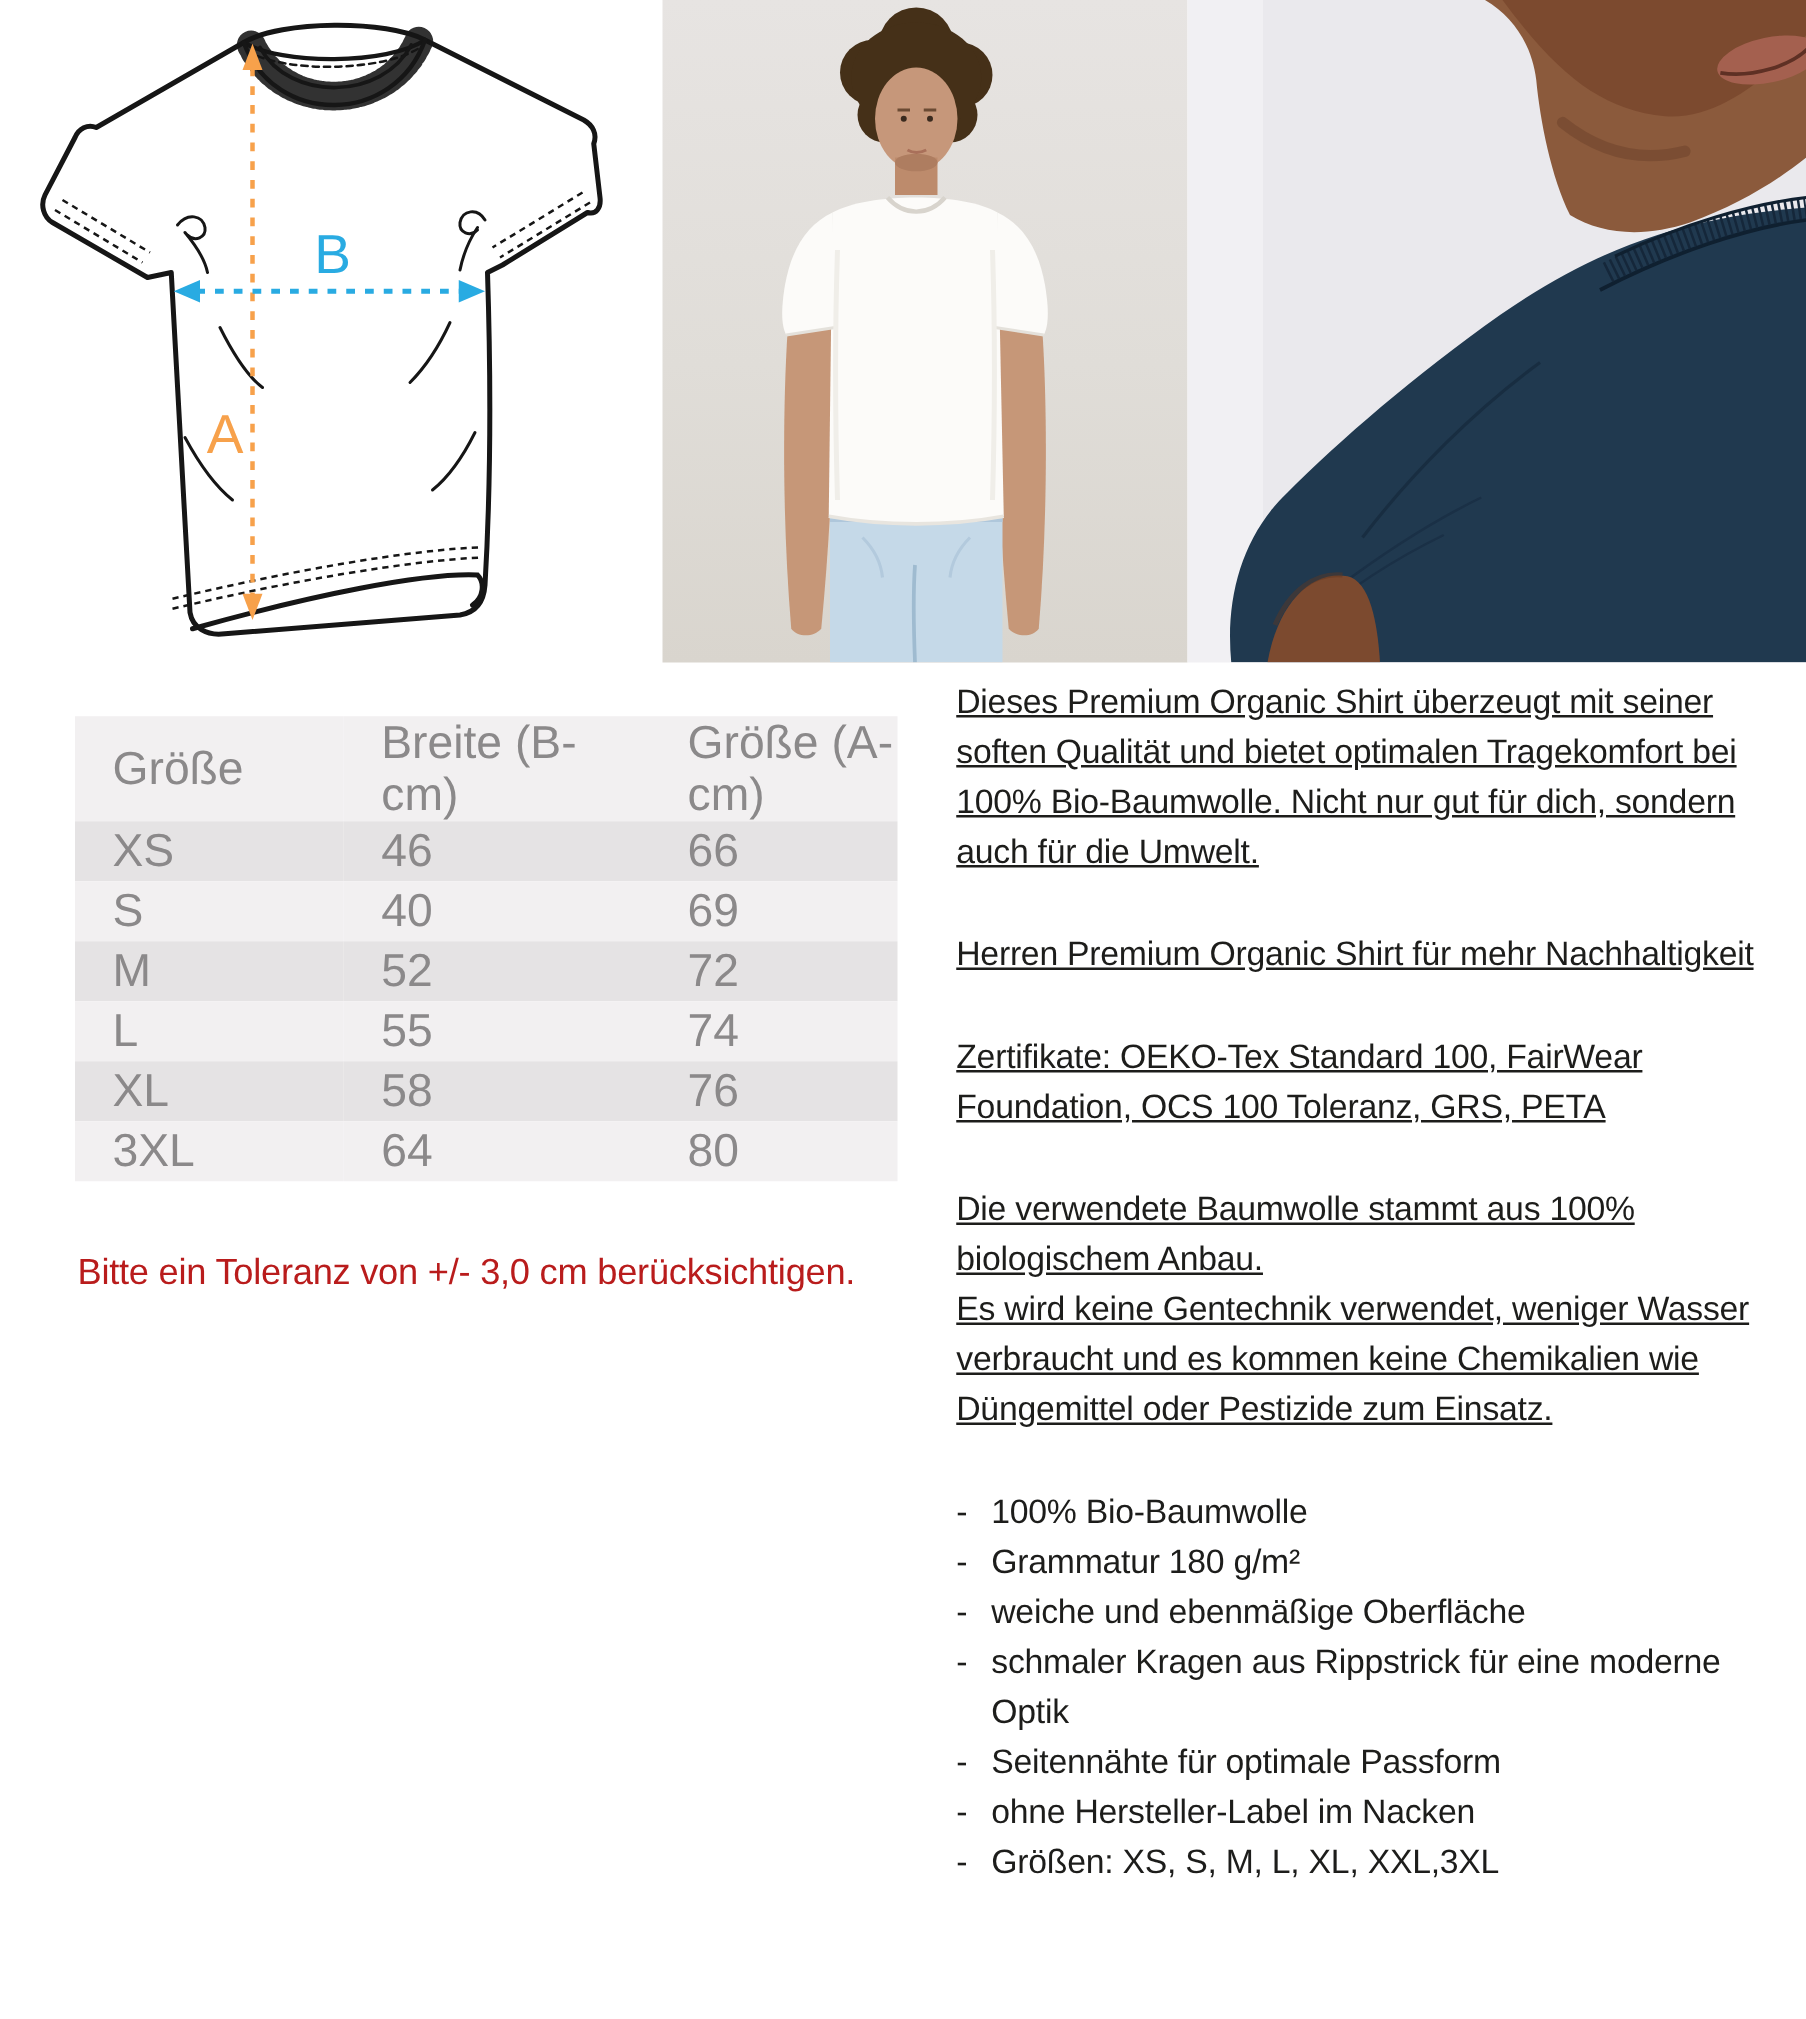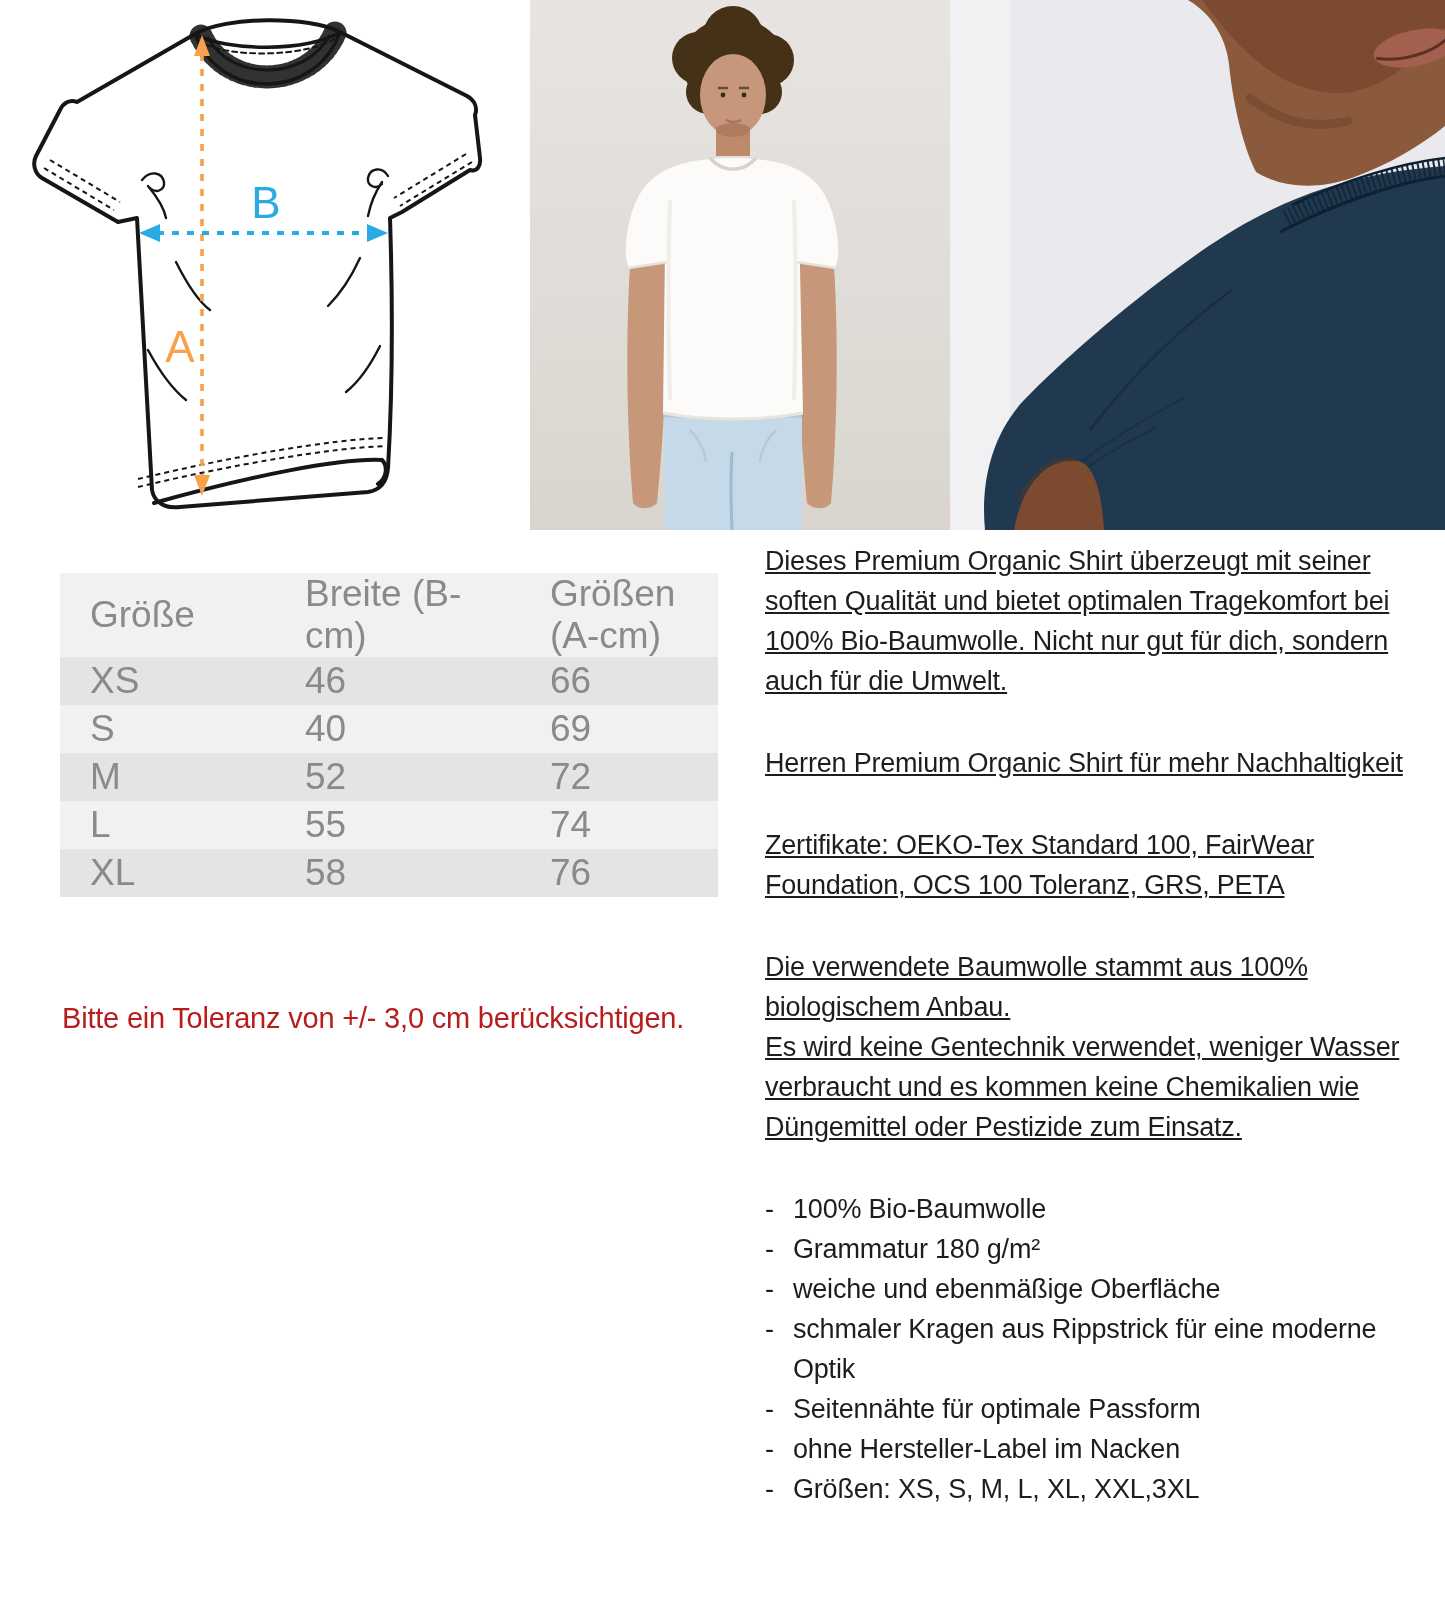--- a/index.html
+++ b/index.html
@@ -186,21 +186,21 @@
   <table class="size-table">
     <colgroup>
         <col class="c1">
         <col class="c2">
         <col class="c3">
       </colgroup>
     <thead>
       <tr>
         <th>Größe</th>
         <th>Breite (B-cm)</th>
-        <th>Größen (A-cm)</th>
+        <th>Größe (A-cm)</th>
       </tr>
     </thead>
     <tbody>
       <tr>
         <td>XS</td>
         <td>46</td>
         <td>66</td>
       </tr>
       <tr>
         <td>S</td>
@@ -214,20 +214,25 @@
       </tr>
       <tr>
         <td>L</td>
         <td>55</td>
         <td>74</td>
       </tr>
       <tr>
         <td>XL</td>
         <td>58</td>
         <td>76</td>
+      </tr>
+      <tr>
+        <td>3XL</td>
+        <td>64</td>
+        <td>80</td>
       </tr>
     </tbody>
   </table>
 
   <p class="tolerance">Bitte ein Toleranz von +/- 3,0 cm berücksichtigen.</p>
 
   <div class="description">
     <p>Dieses Premium Organic Shirt überzeugt mit seiner soften Qualität und bietet optimalen Tragekomfort bei 100% Bio-Baumwolle. Nicht nur gut für dich, sondern auch für die Umwelt.</p>
     <p>Herren Premium Organic Shirt für mehr Nachhaltigkeit</p>
     <p>Zertifikate: OEKO-Tex Standard 100, FairWear Foundation, OCS 100 Toleranz, GRS, PETA</p>

